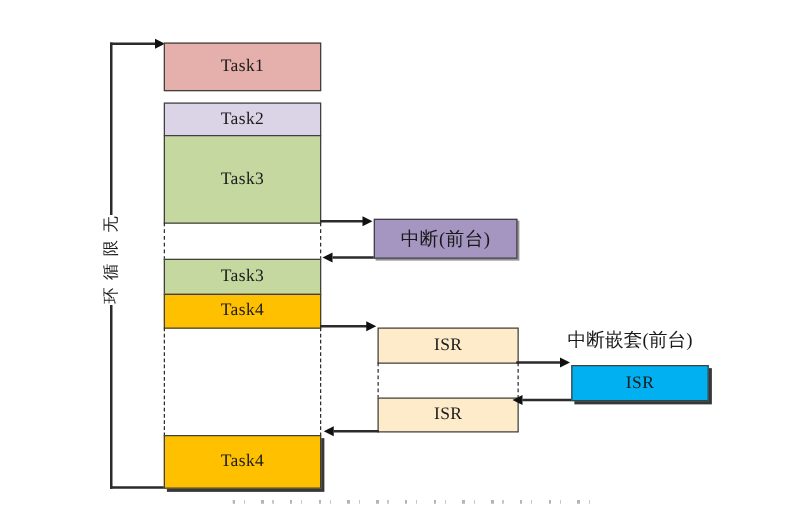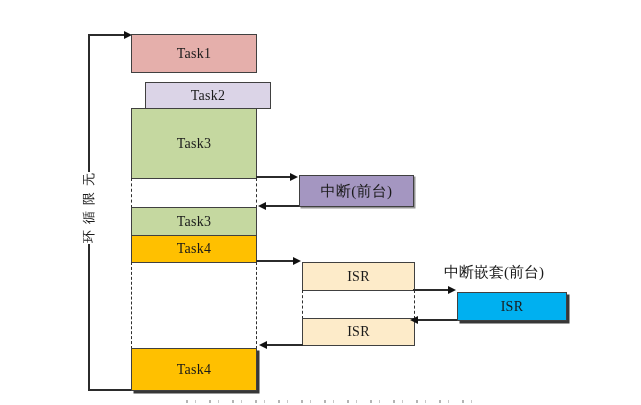--- a/index.html
+++ b/index.html
@@ -56,21 +56,21 @@
     <span>限</span>
     <span>循</span>
     <span>环</span>
   </div>
   <div class="vline" style="left:88px;top:244px;height:147px;"></div>
   <div class="hline" style="left:88px;top:389px;width:45px;"></div>
 
   <div class="box" style="left: 131px; top: 34px; width: 126px; height: 39px; background-color: rgb(229, 175, 171);">
     <span>Task1</span>
   </div>
-  <div class="box" style="left: 131px; top: 82px; width: 126px; height: 27px; background-color: rgb(219, 212, 231); margin-left: 14px;">
+  <div class="box" style="left: 131px; top: 82px; width: 126px; height: 27px; background-color: rgb(219, 212, 231);">
     <span>Task2</span>
   </div>
   <div class="box" style="left: 131px; top: 108px; width: 126px; height: 71px; background-color: rgb(197, 216, 160);">
     <span>Task3</span>
   </div>
   <div class="gap" style="left:131px;top:178px;width:126px;height:30px;"></div>
   <div class="box" style="left: 131px; top: 207px; width: 126px; height: 29px; background-color: rgb(197, 216, 160);">
     <span>Task3</span>
   </div>
   <div class="box" style="left: 131px; top: 235px; width: 126px; height: 28px; background-color: rgb(255, 192, 0);">
@@ -98,21 +98,21 @@
     <span>ISR</span>
   </div>
   <div class="gap" style="left:302px;top:290px;width:113px;height:29px;"></div>
   <div class="box" style="left: 302px; top: 318px; width: 113px; height: 28px; background-color: rgb(253, 235, 201);">
     <span>ISR</span>
   </div>
 
   <div class="hline" style="left:413px;top:289px;width:36px;"></div>
   <div class="head-r" style="left:448px;top:286px;"></div>
 
-  <div class="title" style="left:419px;top:263px;width:150px;">中断嵌套(前台)</div>
+  <div class="title" style="left:429px;top:263px;width:150px;">中断嵌套(前台)</div>
   <div class="box shadowed" style="left: 457px; top: 292px; width: 110px; height: 29px; background-color: rgb(0, 176, 240);">
     <span>ISR</span>
   </div>
 
   <div class="hline" style="left:418px;top:319px;width:39px;"></div>
   <div class="head-l" style="left:410px;top:316px;"></div>
 
   <div class="hline" style="left:267px;top:344px;width:36px;"></div>
   <div class="head-l" style="left:259px;top:341px;"></div>
 

